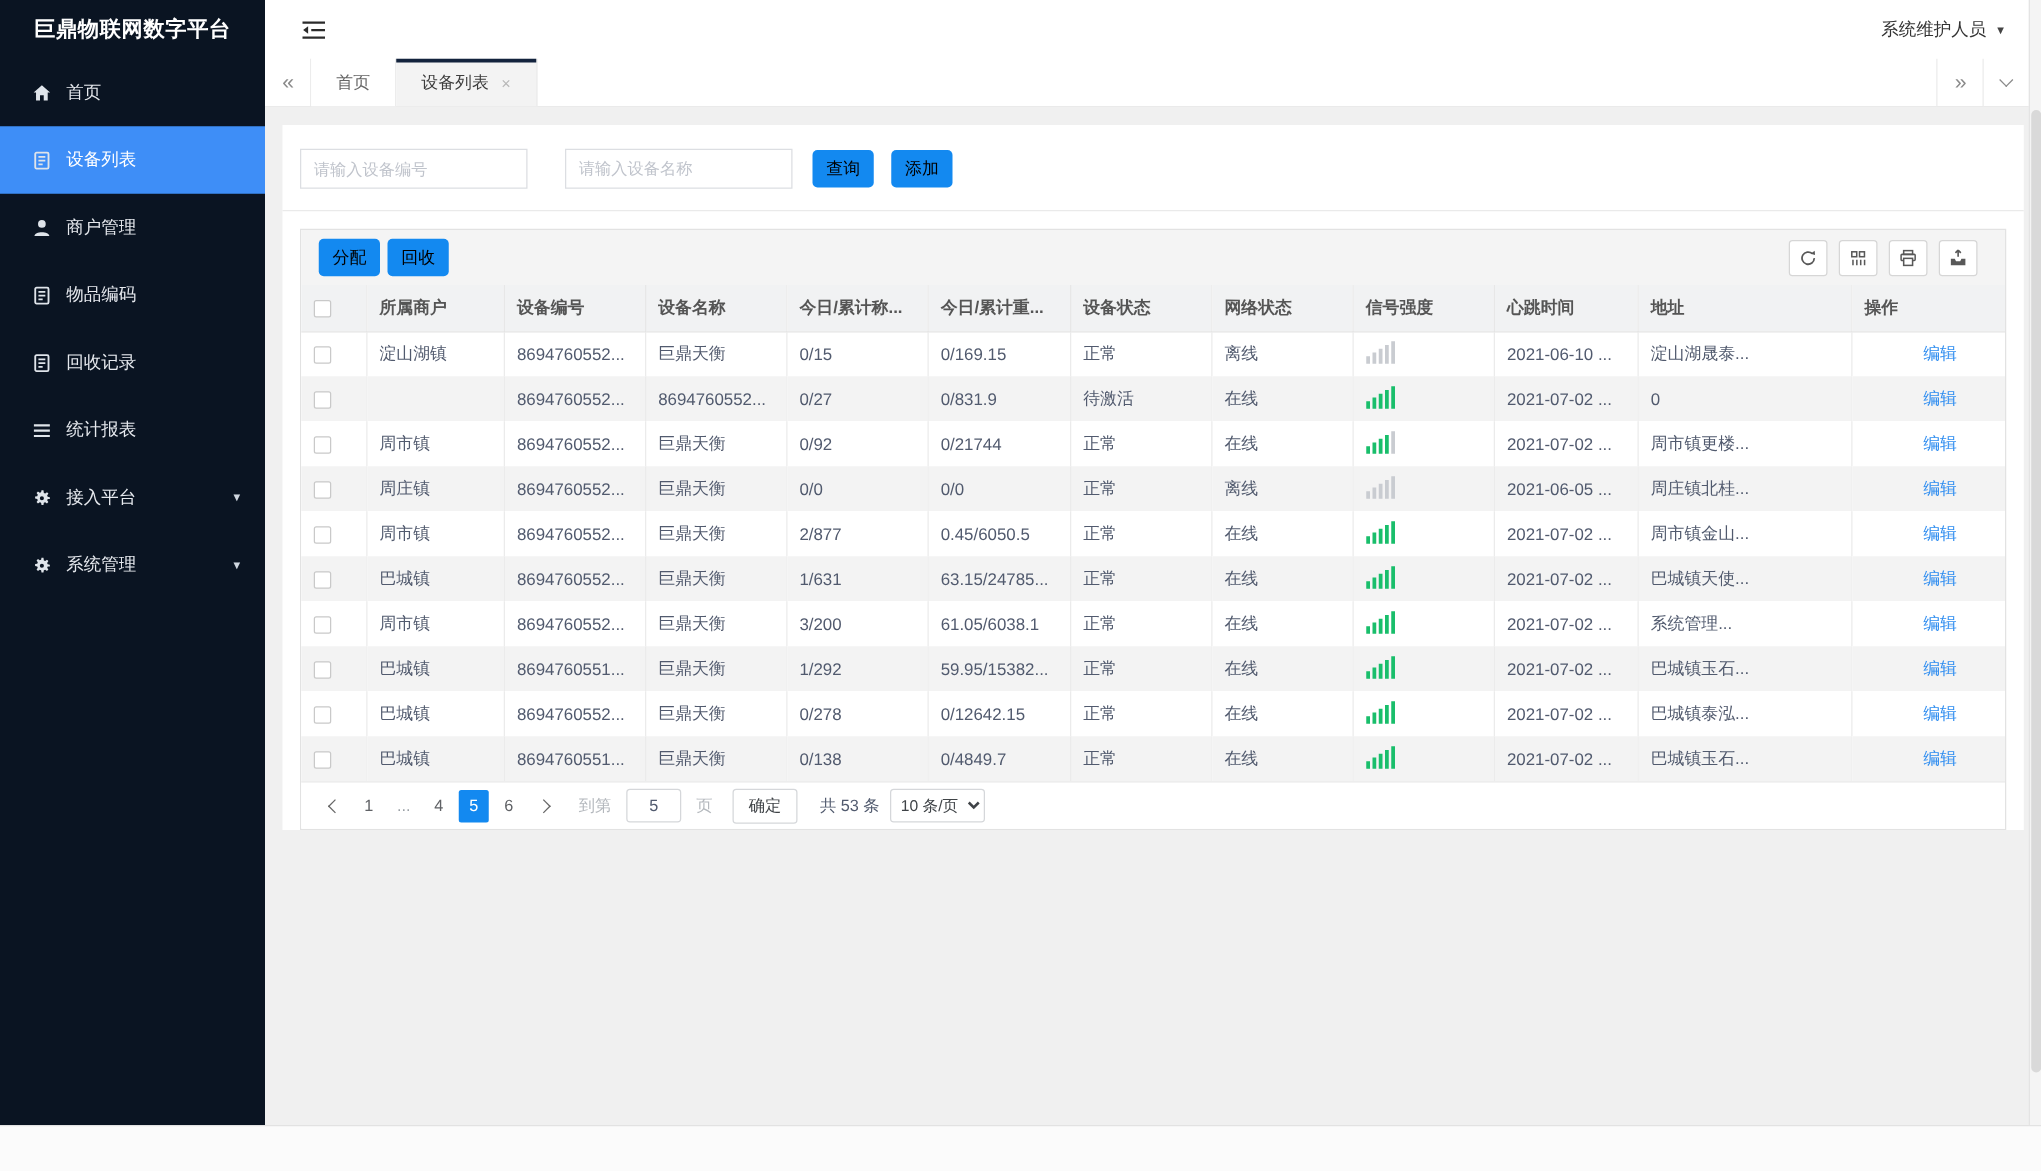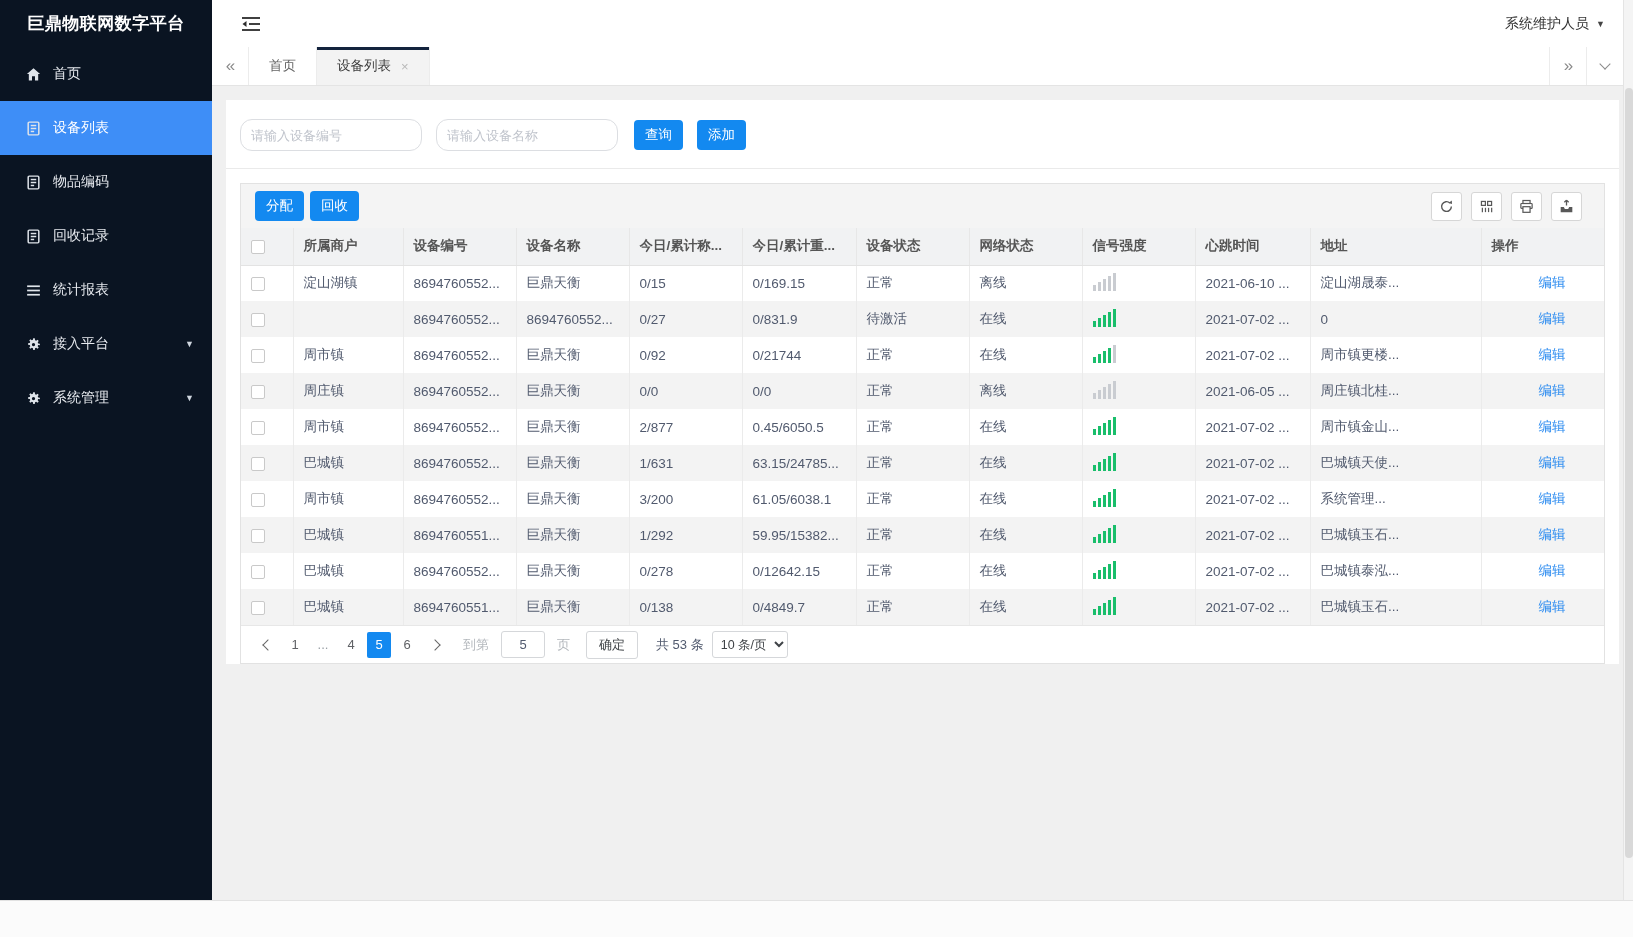--- a/index.html
+++ b/index.html
@@ -36,24 +36,24 @@
   .tab-spacer { flex:1; }
   .tab-actions { display:flex; margin-right:10px; }
   .chev { display:inline-block; width:8px; height:8px; border-right:1.6px solid #8a8a8a; border-bottom:1.6px solid #8a8a8a; }
   .chev.down { transform:rotate(45deg); margin-top:-4px; }
   .tab-scroll .dbl { letter-spacing:-1px; font-size:17px; }
 
   
   .content { flex:1; background:#f0f0f0; padding:14px; overflow:hidden; }
   .card { background:#fff; }
   .search-row { display:flex; align-items:center; padding:19px 14px 17px 14px; border-bottom:1px solid #eaeaea; }
-  .txt-input { width:182px; height:32px; border:1px solid #dcdee2; border-radius:12px; padding:0 10px; font-size:13px; color:#1d4ed8; outline:none; background:#fff; }
+  .txt-input { width:182px; height:32px; border:1px solid #dcdee2; border-radius:0; padding:0 10px; font-size:13px; color:#1d4ed8; outline:none; background:#fff; }
   .txt-input::placeholder { color:#c0c4cc; }
-  .txt-input + .txt-input { margin-left:14px; }
-  .btn { height:30px; padding:0 11px; background:var(--accent); color:#ffffff; border:none; border-radius:4px; font-size:13.5px; cursor:pointer; font-family:inherit; }
+  .txt-input + .txt-input { margin-left:30px;font-family:Liberation Mono, monospace; }
+  .btn { height:30px; padding:0 11px; background:var(--accent); color:#000000; border:none; border-radius:4px; font-size:13.5px; cursor:pointer; font-family:inherit; }
   .search-row .btn { margin-left:16px; }
   .search-row .btn + .btn { margin-left:14px; }
 
   
   .panel { margin:14px; border:1px solid #e2e2e2; }
   .panel-toolbar { background:#f4f4f4; padding:7px 8px; display:flex; align-items:center; }
   .panel-toolbar .btn { margin-left:6px; }
   .icon-btns { margin-left:auto; display:flex; gap:9px; padding-right:14px; }
   .icon-btn { width:31px; height:29px; background:#fff; border:1px solid #d6d6d6; border-radius:3px; display:flex; align-items:center; justify-content:center; color:#585858; cursor:pointer; }
   .icon-btn svg { width:15px; height:15px; display:block; }
@@ -113,20 +113,29 @@
           <div class="nav-item active">
             <span class="nv-icon">
               <svg viewBox="0 0 16 16" fill="none" stroke="currentColor" stroke-width="1.4">
                 <rect x="3" y="2" width="10" height="12" rx="1"></rect>
                 <line x1="5.4" y1="5.2" x2="10.6" y2="5.2"></line>
                 <line x1="5.4" y1="8" x2="10.6" y2="8"></line>
                 <line x1="5.4" y1="10.8" x2="8.6" y2="10.8"></line>
               </svg>
             </span>
             <span>设备列表</span>
+          </div>
+          <div class="nav-item">
+            <span class="nv-icon">
+              <svg viewBox="0 0 16 16">
+                <circle cx="8" cy="4.8" r="2.9" fill="currentColor"></circle>
+                <path d="M2.4 14 C2.4 10.2 13.6 10.2 13.6 14 Z" fill="currentColor"></path>
+              </svg>
+            </span>
+            <span>商户管理</span>
           </div>
           <div class="nav-item">
             <span class="nv-icon">
               <svg viewBox="0 0 16 16" fill="none" stroke="currentColor" stroke-width="1.4">
                 <rect x="3" y="2" width="10" height="12" rx="1"></rect>
                 <line x1="5.4" y1="5.2" x2="10.6" y2="5.2"></line>
                 <line x1="5.4" y1="8" x2="10.6" y2="8"></line>
                 <line x1="5.4" y1="10.8" x2="8.6" y2="10.8"></line>
               </svg>
             </span>

